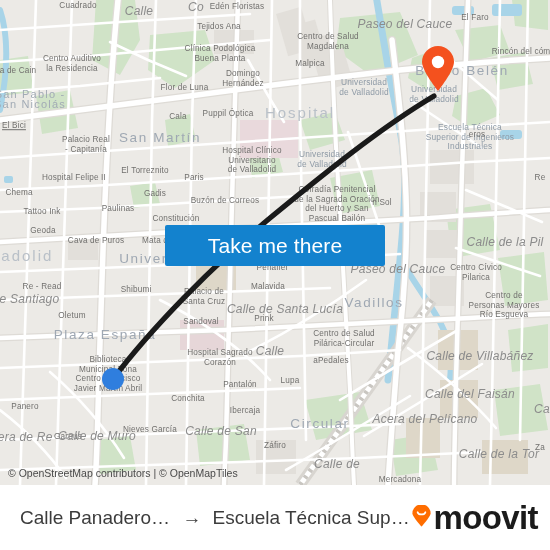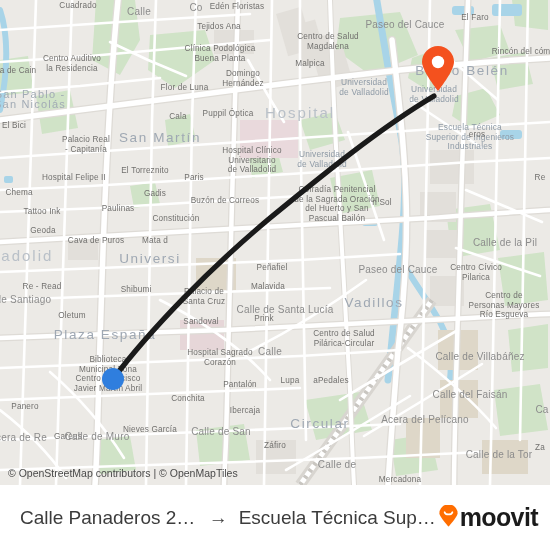--- a/index.html
+++ b/index.html
@@ -40,21 +40,21 @@
     line-height: 9.6px;
     white-space: pre;
     text-align: center;
     transform: translate(-50%, -50%);
     pointer-events: none;
     letter-spacing: 0.02em;
   }
   .map-label.poi   { color: #71706e; }
   .map-label.place { color: #9fa8b3; font-size: 13.5px; letter-spacing: 1.6px; }
   .map-label.place-sm { color: #a2abb5; font-size: 11px; letter-spacing: 1.2px; }
-  .map-label.street{ color: #8c8c8c; font-size: 10px; }
+  .map-label.street{ color: #8c8c8c; font-size: 12px; font-style: italic; }
   .map-label.big   { color: #b9c0c8; font-size: 15px; letter-spacing: 2px; }
   .map-label.uni   { color: #8e9aa6; font-size: 8.4px; }
 
   
   #attribution {
     position: absolute;
     left: 8px;
     bottom: 6px;
     font-size: 10.5px;
     color: #4a4a4a;
@@ -137,21 +137,21 @@
     line-height: 1;
   }
   #moovit-logo {
     display: flex;
     align-items: center;
     margin-right: 12px;
     flex: 0 0 auto;
   }
   #moovit-pin { margin-right: 2px; display:block; }
   #moovit-word {
-    font-size: 25px;
+    font-size: 33px;
     font-weight: bold;
     color: #1b1b1b;
     letter-spacing: -0.6px;
     line-height: 1;
   }
 </style>
 </head>
 <body>
 
 <div id="screen">
@@ -322,21 +322,21 @@
         <div class="map-label place" style="left: 462px; top: 71px;">Barrio Belén</div>
         <div class="map-label uni" style="left: 364px; top: 88px;">Universidad
 de Valladolid</div>
         <div class="map-label uni" style="left: 434px; top: 95px;">Universidad
 de Valladolid</div>
         <div class="map-label place-sm" style="left: 30px; top: 100px;">San Pablo -
 San Nicolás</div>
         <div class="map-label poi" style="left: 178px; top: 117px;">Cala</div>
         <div class="map-label poi" style="left: 228px; top: 114px;">Puppil Óptica</div>
         <div class="map-label big" style="left: 300px; top: 113px;">Hospital</div>
-        <div class="map-label poi" style="left: 14px; top: 126px;">El Bici</div>
+        <div class="map-label poi" style="left: 14px; top: 126px; text-decoration: underline;">El Bici</div>
         <div class="map-label place" style="left: 160px; top: 138px;">San Martín</div>
         <div class="map-label uni" style="left: 470px; top: 137px;">Escuela Técnica
 Superior de Ingenieros
 Industriales</div>
         <div class="map-label poi" style="left: 86px; top: 145px;">Palacio Real
 - Capitanía</div>
         <div class="map-label poi" style="left: 252px; top: 160px;">Hospital Clínico
 Universitario
 de Valladolid</div>
         <div class="map-label poi" style="left: 145px; top: 171px;">El Torreznito</div>
@@ -383,21 +383,21 @@
         <div class="map-label street" style="left: 480px; top: 357px;">Calle de Villabáñez</div>
         <div class="map-label poi" style="left: 108px; top: 374px;">Biblioteca
 Municipal Zona
 Centro Francisco
 Javier Martín Abril</div>
         <div class="map-label poi" style="left: 220px; top: 358px;">Hospital Sagrado
 Corazón</div>
         <div class="map-label street" style="left: 270px; top: 352px;">Calle</div>
         <div class="map-label poi" style="left: 232px; top: 385px; padding-left: 16px;">Pantalón</div>
         <div class="map-label poi" style="left: 290px; top: 381px;">Lupa</div>
-        <div class="map-label poi" style="left: 331px; top: 381px; text-align: center;">aPedales</div>
+        <div class="map-label poi" style="left: 331px; top: 361px; text-align: center;">aPedales</div>
         <div class="map-label street" style="left: 470px; top: 395px;">Calle del Faisán</div>
         <div class="map-label poi" style="left: 188px; top: 399px;">Conchita</div>
         <div class="map-label poi" style="left: 25px; top: 407px;">Panero</div>
         <div class="map-label poi" style="left: 245px; top: 411px;">Ibercaja</div>
         <div class="map-label place" style="left: 320px; top: 424px;">Circular</div>
         <div class="map-label street" style="left: 425px; top: 420px;">Acera del Pelícano</div>
         <div class="map-label street" style="left: 18px; top: 438px;">Acera de Re</div>
         <div class="map-label poi" style="left: 68px; top: 437px;">Gareus</div>
         <div class="map-label poi" style="left: 150px; top: 430px;">Nieves García</div>
         <div class="map-label poi" style="left: 275px; top: 446px;">Záfiro</div>
@@ -419,20 +419,21 @@
 
     <div id="origin-marker" style="left: 113px; top: 379px;"></div>
 
     <div id="dest-marker" style="left: 438px; top: 92px;">
       <svg width="34" height="46" viewBox="0 0 34 46">
         <path d="M17 45 C17 45 33 25 33 16 A16 16 0 1 0 1 16 C1 25 17 45 17 45 Z" fill="#f4511e"></path>
         <circle cx="17" cy="16" r="6.2" fill="#ffffff"></circle>
       </svg>
     </div>
 
+    <button id="take-me-there">Take me there</button>
 
     <div id="attribution">© OpenStreetMap contributors | © OpenMapTiles</div>
   </div>
 
   <div id="bottom-bar">
     <div id="trip-summary">
       <span id="origin-name">Calle Panaderos 2 E...</span>
       <span id="arrow-icon">→</span>
       <span id="dest-name">Escuela Técnica Superior D...</span>
     </div>

